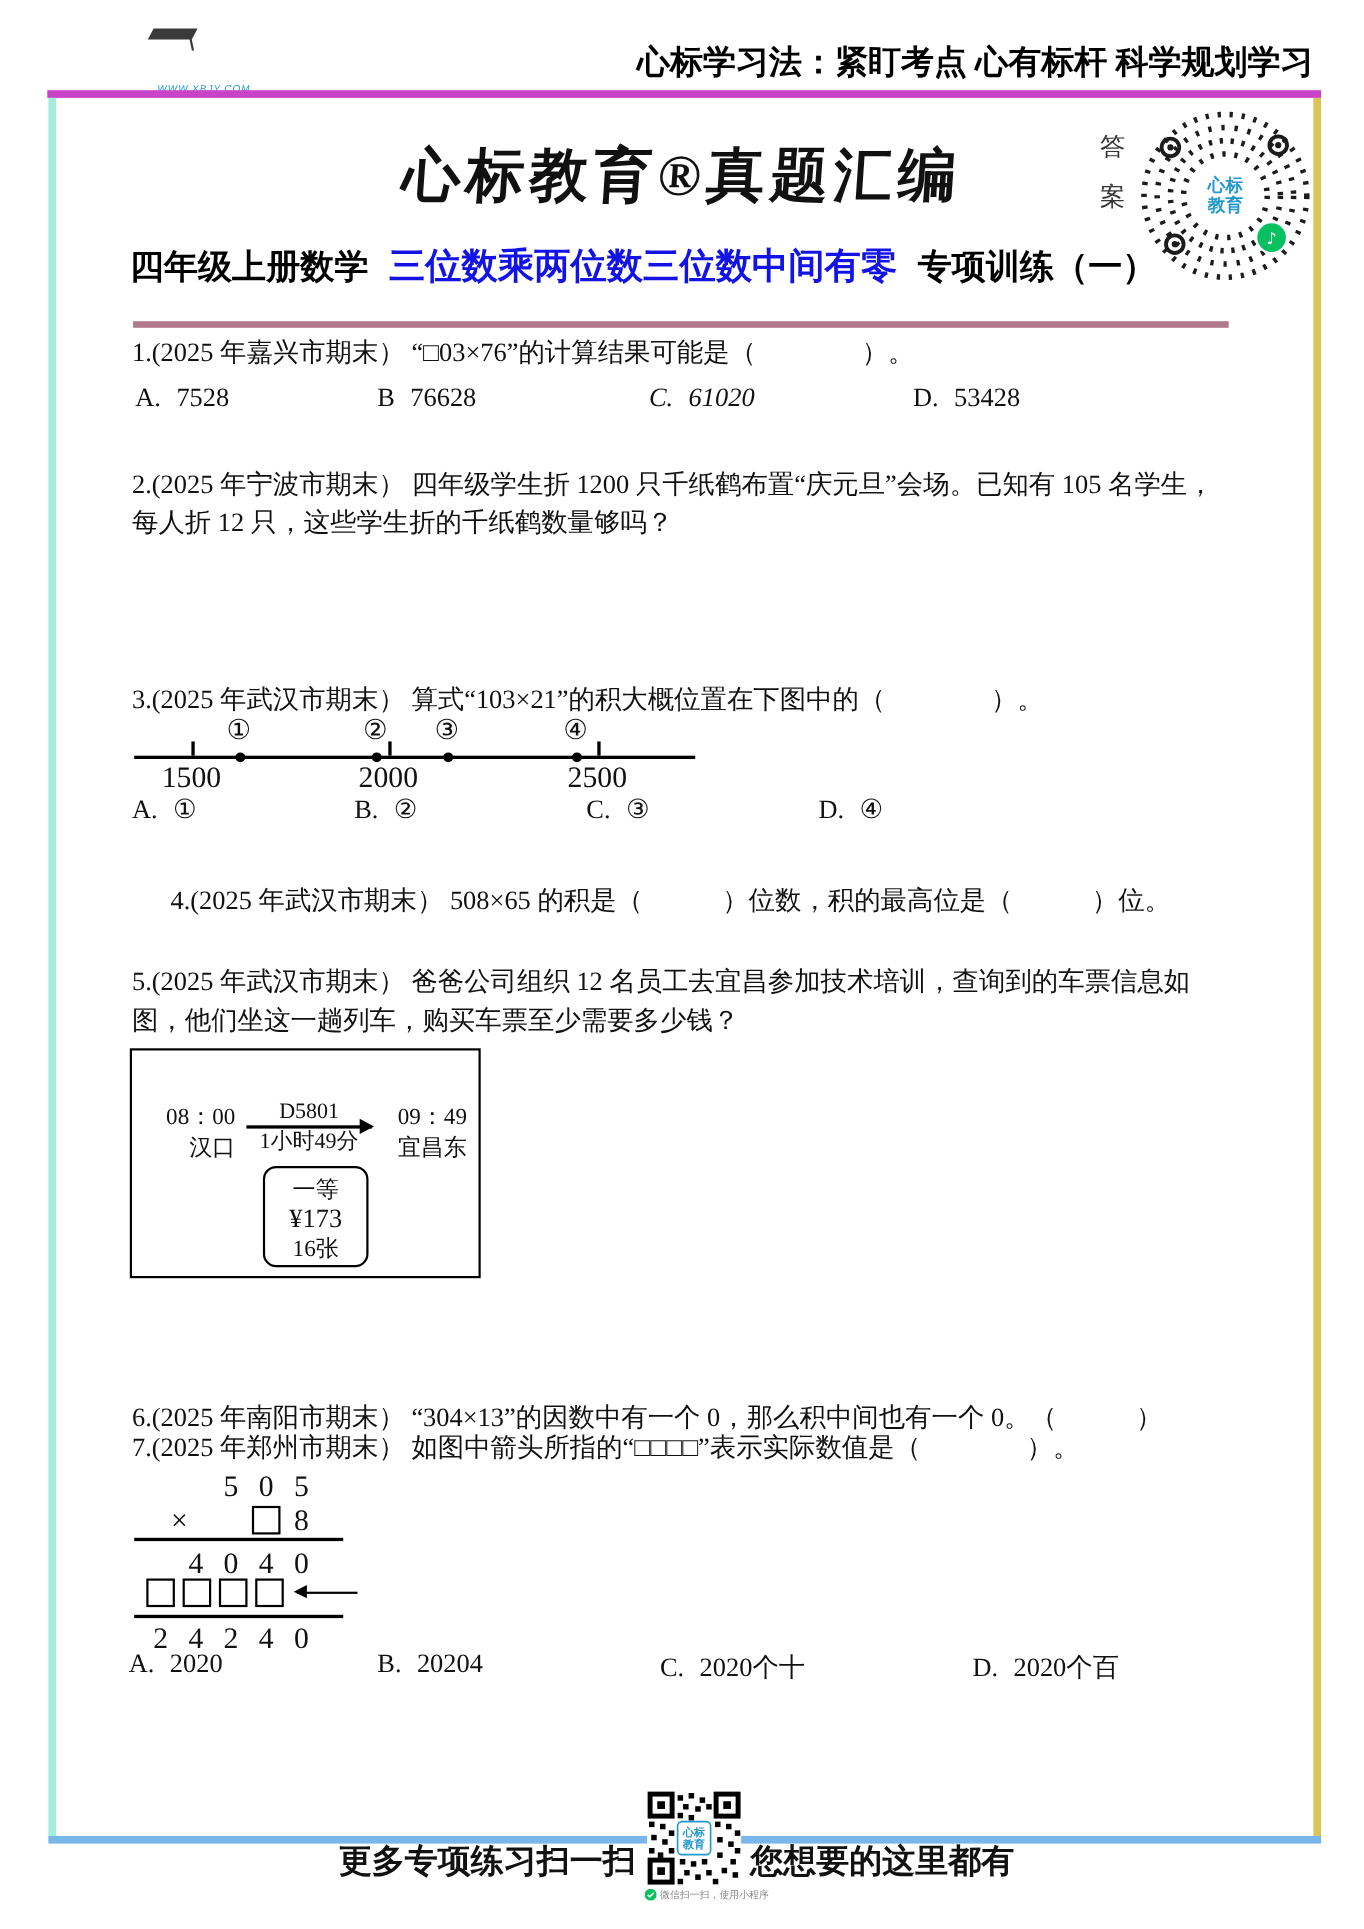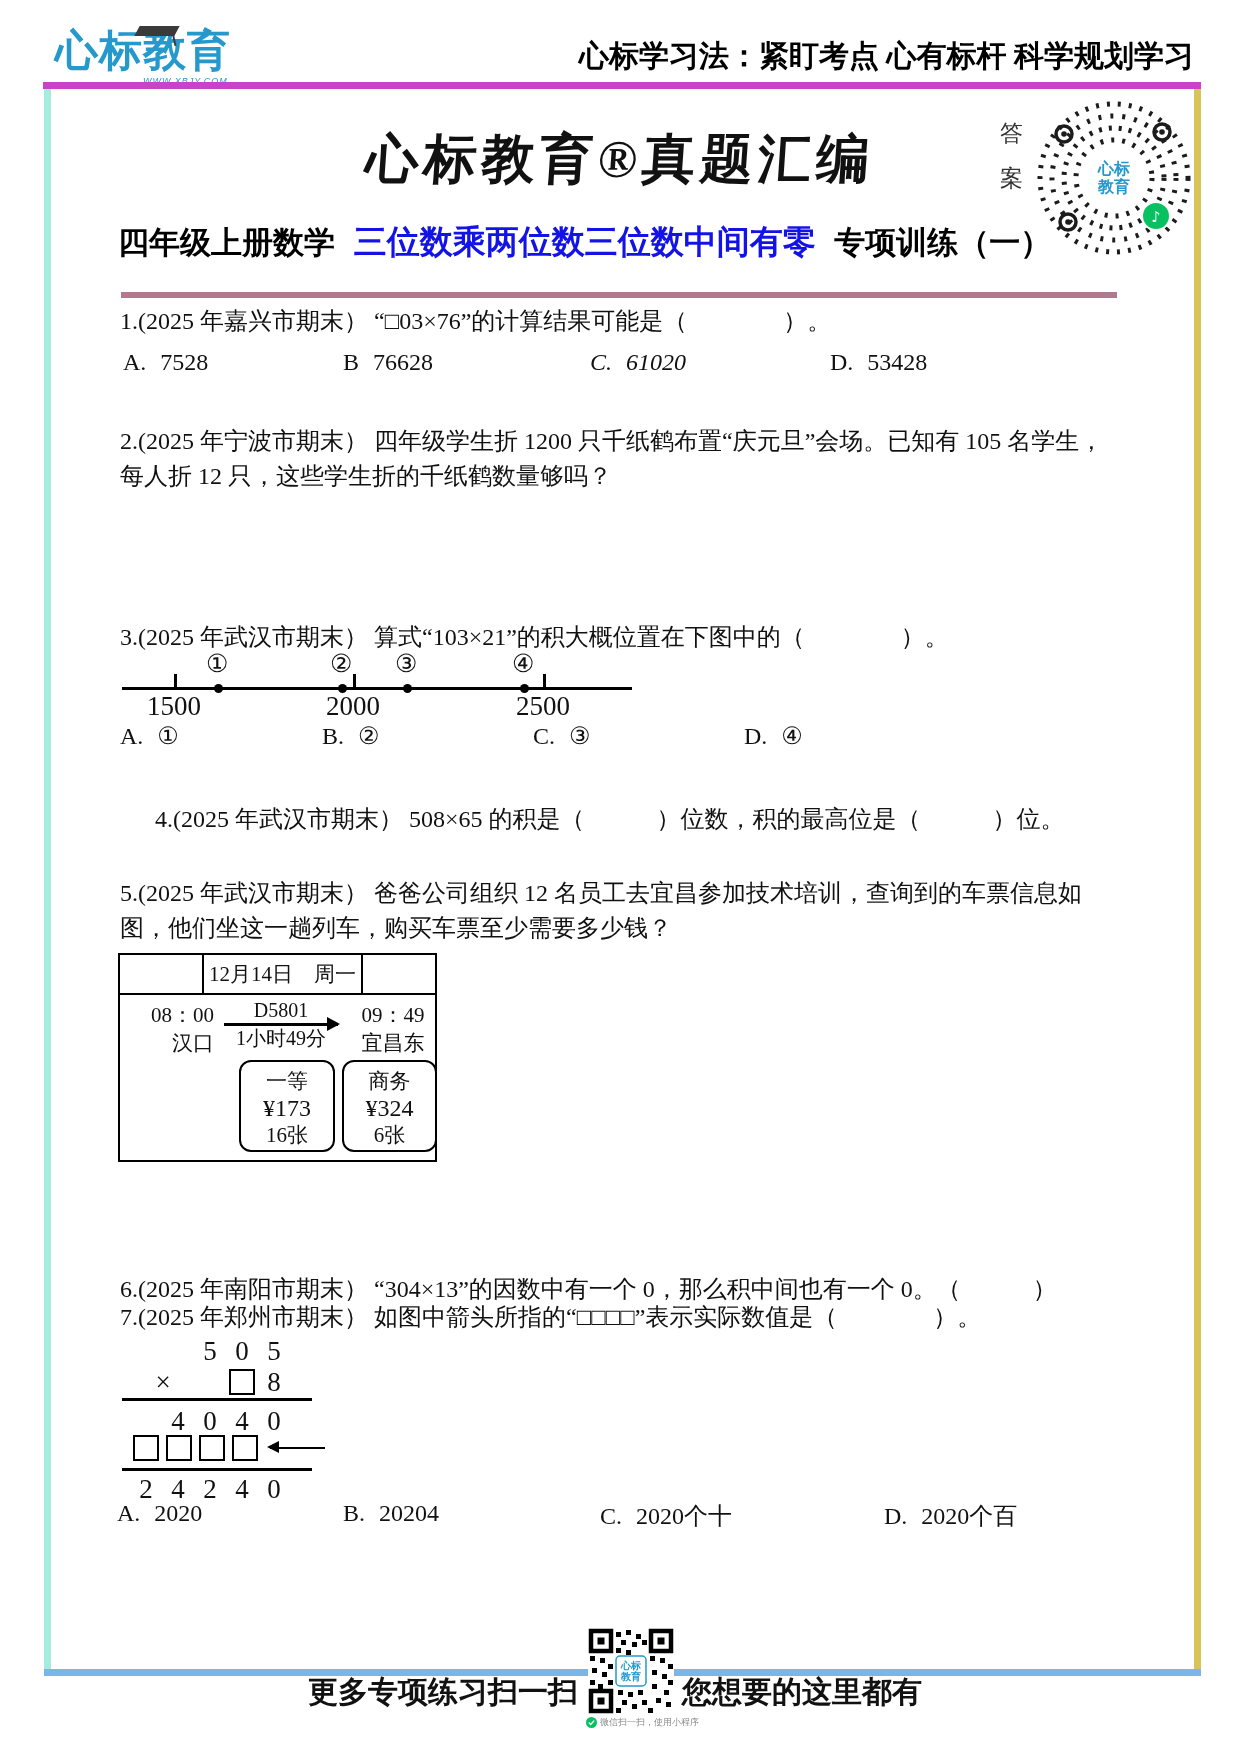--- a/index.html
+++ b/index.html
@@ -105,21 +105,20 @@
   .footer-right{left:682px;top:1672px;font-family:"Liberation Sans","DejaVu Sans",sans-serif;
     font-weight:bold;font-size:30px;}
   .qr-square{left:588px;top:1628px;}
   .mini-caption{left:586px;top:1716px;display:flex;align-items:center;gap:3px;
     font-family:"Liberation Sans",sans-serif;font-size:9px;color:#888;}
 </style>
 </head>
 <body>
 
 <div class="abs logo">
-  <div class="logo-text">心标教育</div>
   <div class="abs logo-cap"></div>
   <div class="abs logo-cap-stem"></div>
   <div class="abs logo-site">WWW.XBJY.COM</div>
 </div>
 <div class="abs slogan">心标学习法：紧盯考点 心有标杆 科学规划学习</div>
 <div class="abs rule-magenta"></div>
 <div class="abs border-left"></div>
 <div class="abs border-right"></div>
 
 <div class="abs doc-title">心标教育®真题汇编</div>
@@ -189,45 +188,37 @@
   <span class="opt o1"><span class="lab">A.</span><span>①</span></span>
   <span class="opt o2"><span class="lab">B.</span><span>②</span></span>
   <span class="opt o3"><span class="lab">C.</span><span>③</span></span>
   <span class="opt o4"><span class="lab">D.</span><span>④</span></span>
 </div>
 
 <div class="abs q q4">4.(2025 年武汉市期末） 508×65 的积是（　　　）位数，积的最高位是（　　　）位。</div>
 <div class="abs q q5">5.(2025 年武汉市期末） 爸爸公司组织 12 名员工去宜昌参加技术培训，查询到的车票信息如图，他们坐这一趟列车，购买车票至少需要多少钱？</div>
 
 <div class="abs ticket">
-  <div class="tk-r1">
-    <div class="tk-date">12月14日　周一</div>
-  </div>
   <div class="tk-cell tk-dep">
     <div>08：00</div>
     <div>汉口</div>
   </div>
   <div class="tk-cell tk-mid">
     <div>D5801</div>
     <div class="tk-arrow"></div>
     <div>1小时49分</div>
   </div>
   <div class="tk-cell tk-arr">
     <div>09：49</div>
     <div>宜昌东</div>
   </div>
   <div class="tk-box tk-b2">
     <div>一等</div>
     <div class="tk-price">¥173</div>
     <div>16张</div>
-  </div>
-  <div class="tk-box tk-b3">
-    <div>商务</div>
-    <div class="tk-price">¥324</div>
-    <div>6张</div>
   </div>
 </div>
 
 <div class="abs q q6">6.(2025 年南阳市期末） “304×13”的因数中有一个 0，那么积中间也有一个 0。（　　　）</div>
 <div class="abs q q7">7.(2025 年郑州市期末） 如图中箭头所指的“□□□□”表示实际数值是（　　　　）。</div>
 
 <div class="abs mult">
   <span class="mcell mr1 mc3">5</span>
   <span class="mcell mr1 mc4">0</span>
   <span class="mcell mr1 mc5">5</span>

